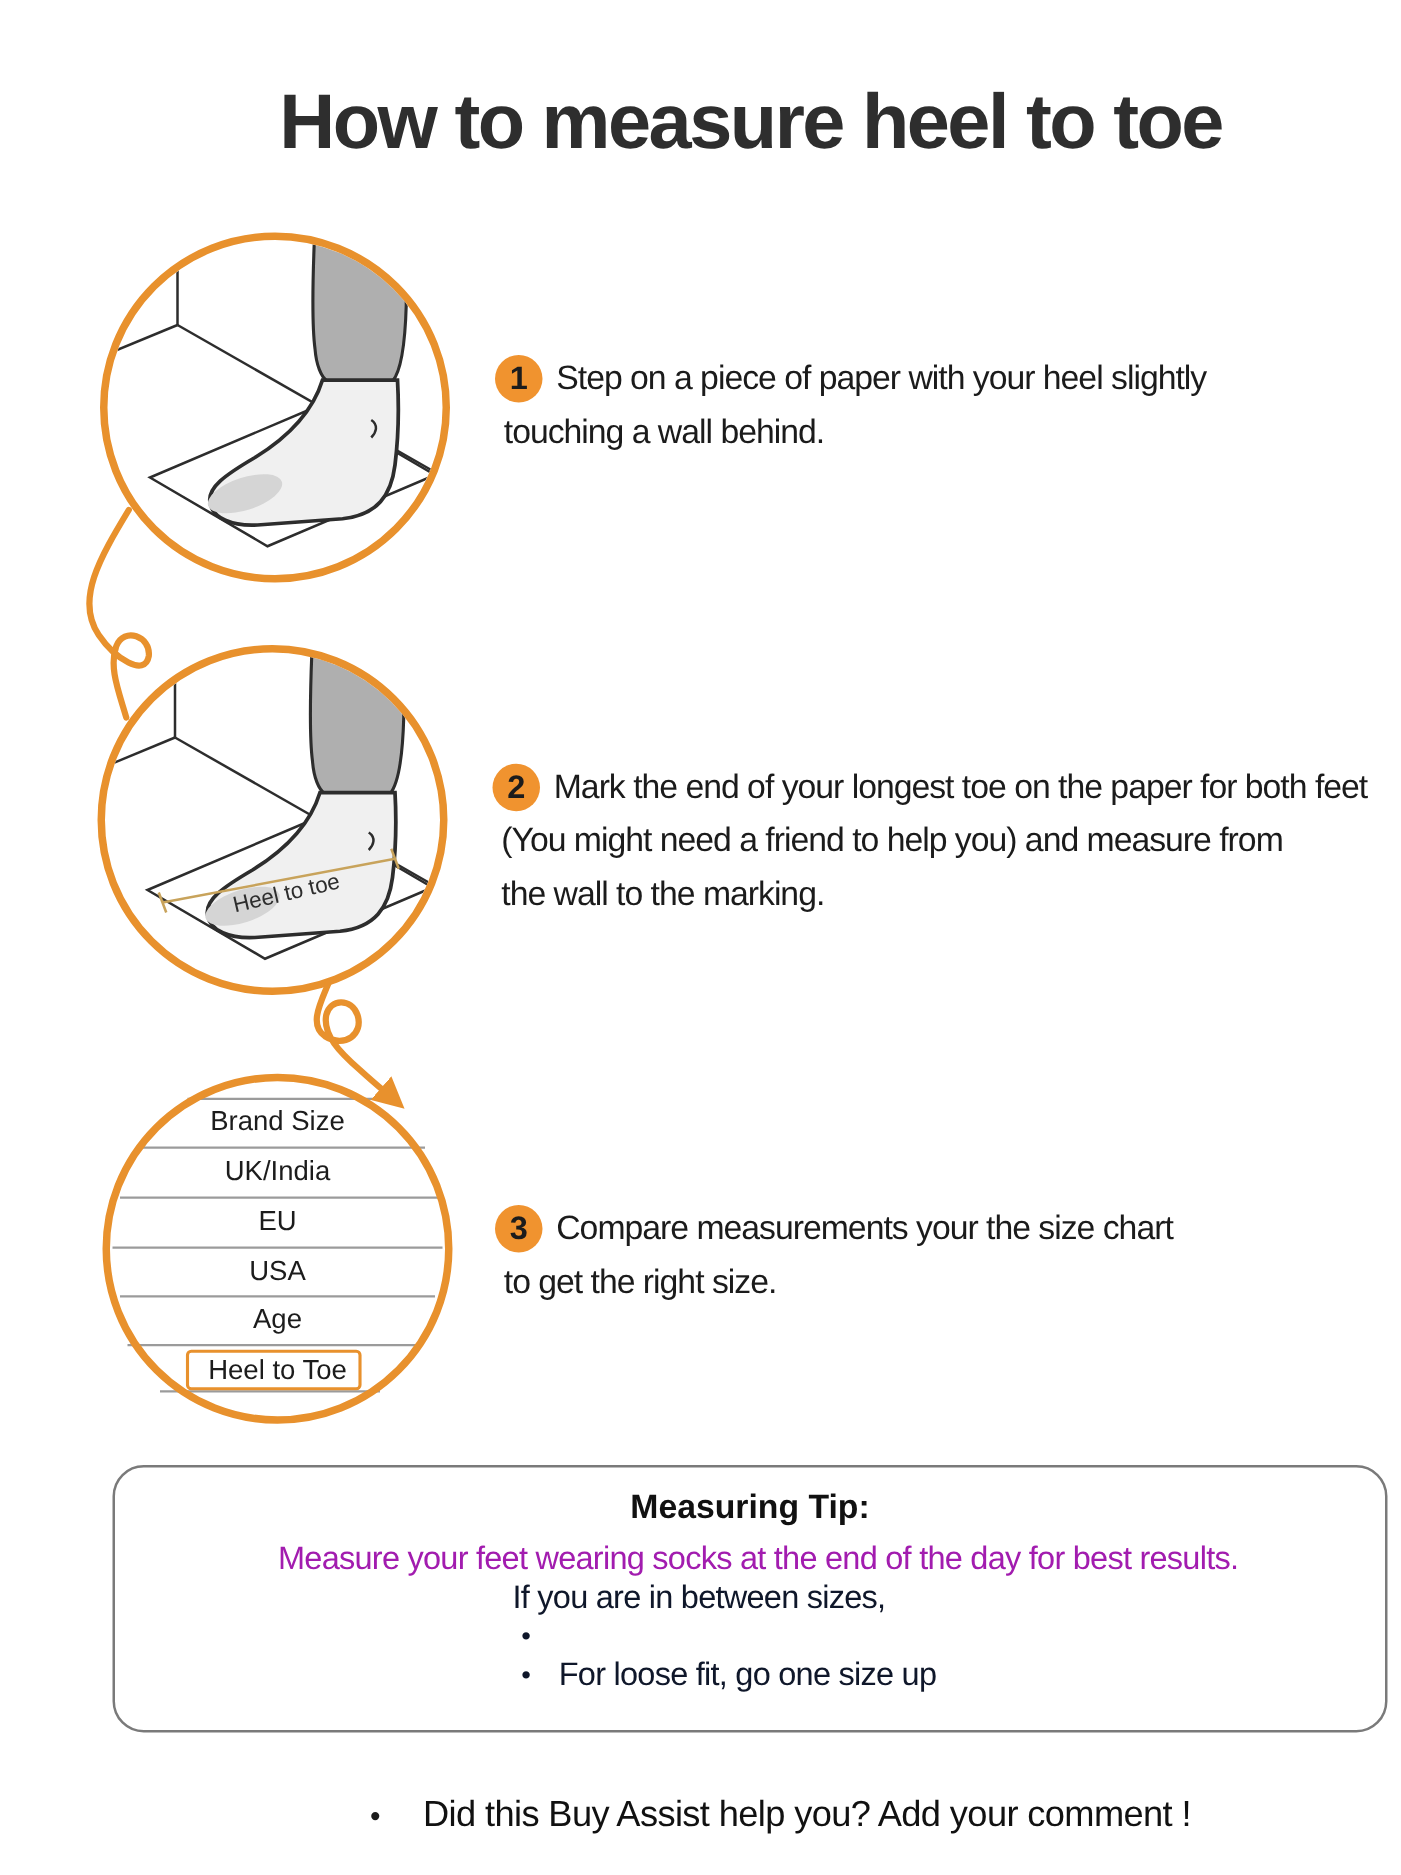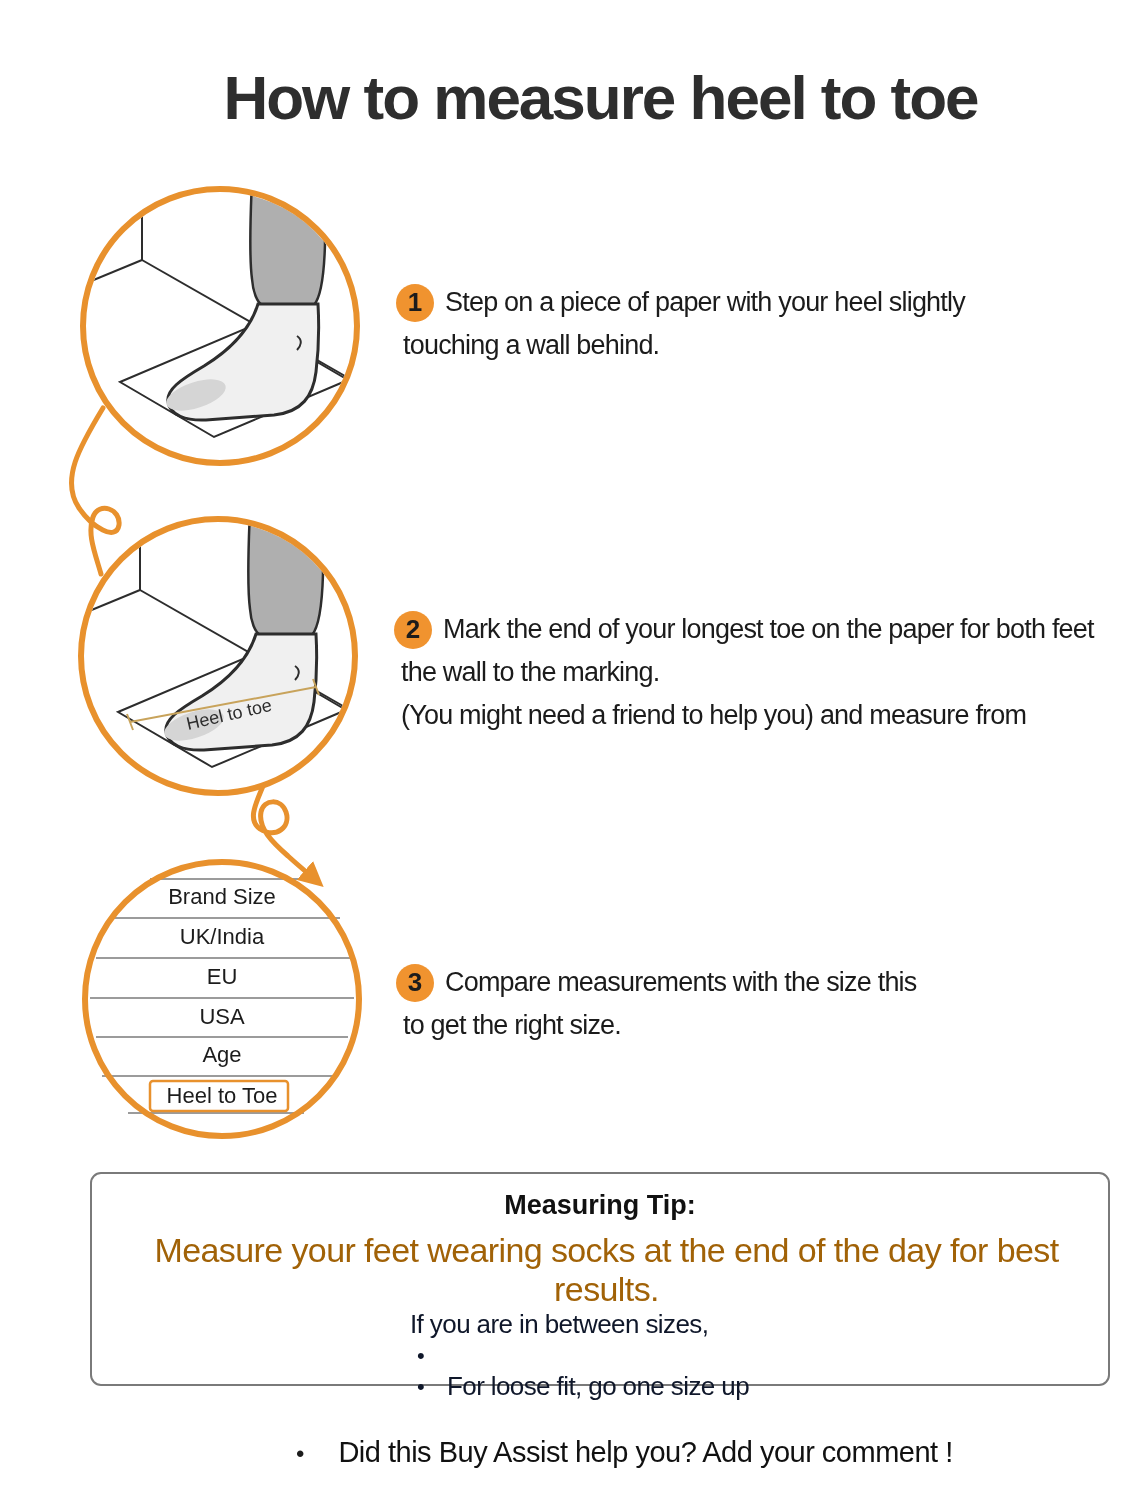--- a/index.html
+++ b/index.html
@@ -22,24 +22,24 @@
   .step .first{display:flex;align-items:center;gap:11px;}
   .step .rest{margin-left:7px;}
   .badge{
     flex:0 0 auto;width:38px;height:38px;border-radius:50%;
     background:#F0932F;color:#1c1c1c;font-weight:bold;font-size:26px;
     display:inline-flex;align-items:center;justify-content:center;letter-spacing:0;
   }
   
   .tip-box{
     left:90px;top:1172px;width:1020px;height:214px;box-sizing:border-box;
-    border:2.5px solid #7a7a7a;border-radius:11px;background:#ffffff;z-index:2;
+    border:2.5px solid #7a7a7a;border-radius:25px;background:#ffffff;z-index:2;
   }
   .tip-title{margin-top:16px;text-align:center;font-size:27px;font-weight:bold;color:#111;}
-  .tip-line1{margin-top:10px;text-align:center;font-size:34px;letter-spacing:-0.6px;color:#a16207;padding-left:13px;}
+  .tip-line1{margin-top:10px;text-align:center;font-size:26px;letter-spacing:-0.6px;color:#a21caf;padding-left:13px;}
   .tip-sub{margin-top:0;margin-left:318px;font-size:26px;line-height:31px;letter-spacing:-0.6px;color:#0f172a;}
   .tip-bullet-row{display:flex;}
   .tip-bullet-row .dot{width:37px;padding-left:7px;box-sizing:border-box;font-size:22px;}
   
   .footer-note{left:296px;top:1436px;display:flex;align-items:baseline;z-index:2;}
   .footer-note .dot{font-size:24px;margin-right:34px;}
   .footer-note .txt{font-size:29px;font-weight:normal;letter-spacing:-0.5px;color:#111;}
   svg text{font-family:"Liberation Sans",sans-serif;}
 </style>
 </head>
@@ -113,22 +113,22 @@
     <text transform="translate(112,216) rotate(-13)" font-size="18" fill="#2d2d2d">Heel to toe</text>
   </g>
   <circle cx="142" cy="142" r="137" fill="none" stroke="#E8912D" stroke-width="6"></circle>
 </svg>
 
 <div class="abs step" style="left:394px;top:608px">
   <div class="line first">
     <span class="badge">2</span>
     <span>Mark the end of your longest toe on the paper for both feet</span>
   </div>
+  <div class="line rest">(You might need a friend to help you) and measure from</div>
   <div class="line rest">the wall to the marking.</div>
-  <div class="line rest">(You might need a friend to help you) and measure from</div>
 </div>
 
 <svg class="abs circle-illu" style="left:80px;top:857px" width="284" height="284" viewBox="0 0 284 284">
   <circle cx="142" cy="142" r="137" fill="#ffffff"></circle>
   <g stroke="#9B9B9B" stroke-width="1.8">
     <line x1="70" y1="22" x2="240" y2="22"></line>
     <line x1="32" y1="61" x2="260" y2="61"></line>
     <line x1="16" y1="101" x2="272" y2="101"></line>
     <line x1="10" y1="141" x2="274" y2="141"></line>
     <line x1="16" y1="180" x2="268" y2="180"></line>
@@ -141,21 +141,21 @@
   <text x="142" y="167" text-anchor="middle" font-size="22" fill="#1c1c1c">USA</text>
   <text x="142" y="205" text-anchor="middle" font-size="22" fill="#1c1c1c">Age</text>
   <rect x="70" y="224" width="138" height="30" rx="3" fill="#ffffff" stroke="#E8912D" stroke-width="2.5"></rect>
   <text x="142" y="246" text-anchor="middle" font-size="22" fill="#1c1c1c">Heel to Toe</text>
   <circle cx="142" cy="142" r="137" fill="none" stroke="#E8912D" stroke-width="6"></circle>
 </svg>
 
 <div class="abs step" style="left:396px;top:961px">
   <div class="line first">
     <span class="badge">3</span>
-    <span>Compare measurements with the size this</span>
+    <span>Compare measurements your the size chart</span>
   </div>
   <div class="line rest">to get the right size.</div>
 </div>
 
 <div class="abs tip-box">
   <div class="tip-title">Measuring Tip:</div>
   <div class="tip-line1">Measure your feet wearing socks at the end of the day for best results.</div>
   <div class="tip-sub">
     <div>If you are in between sizes,</div>
     <div class="tip-bullet-row">

